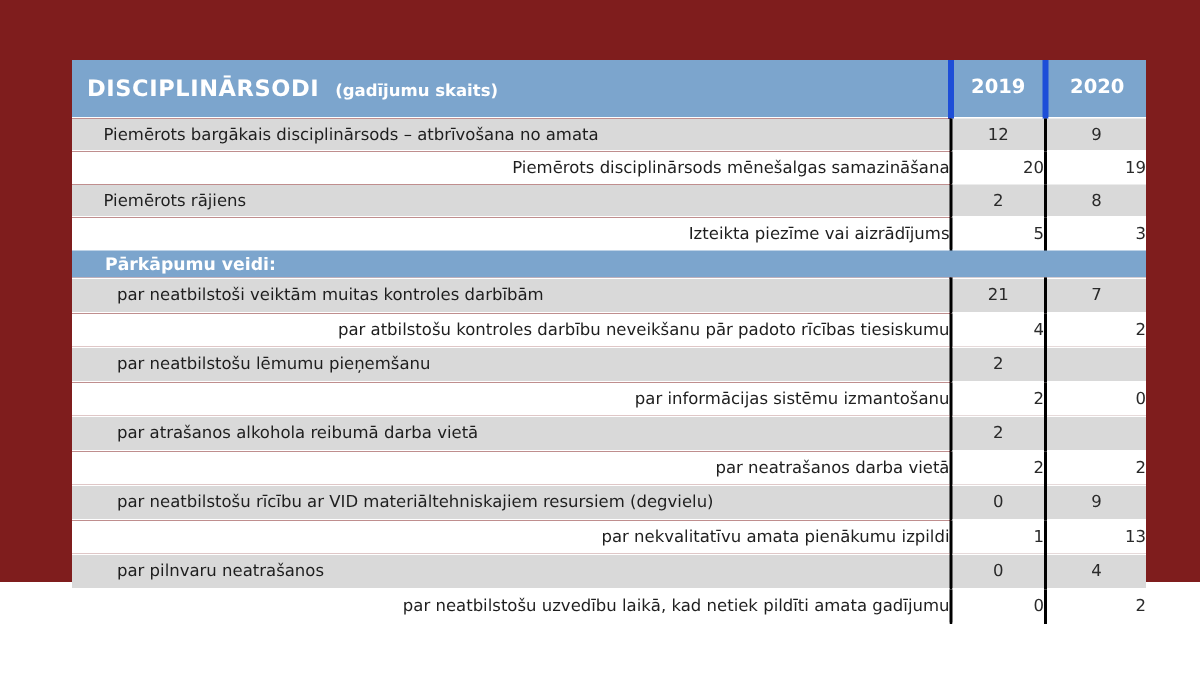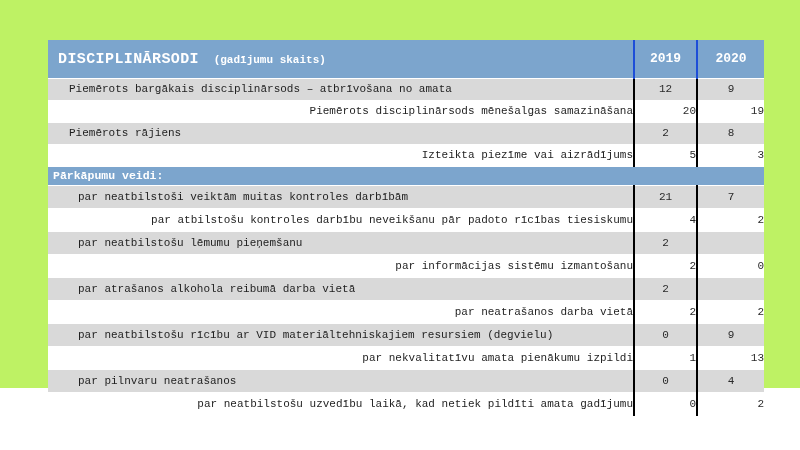--- a/index.html
+++ b/index.html
@@ -5,22 +5,21 @@
   * { margin: 0; padding: 0; box-sizing: border-box; }
   html, body {
     width: 800px; height: 450px;
     background: #ffffff;
     font-family: "DejaVu Sans", "Liberation Sans", sans-serif;
     overflow: hidden;
   }
   .slide {
     position: relative;
     width: 800px; height: 388px;
-    background: #bef264;
-    font-family: Liberation Mono, monospace;
+    background: #7f1d1d;
   }
   table.tbl {
     position: absolute;
     left: 48px; top: 40px;
     width: 716px;
     border-collapse: collapse;
     table-layout: fixed;
   }
   col.c-label { width: 586px; }
   col.c-y1    { width: 63px; }
@@ -40,21 +39,21 @@
   .title-main   { font-size: 15px; font-weight: bold; letter-spacing: 0.4px; }
   .title-suffix { font-size: 11px; font-weight: bold; margin-left: 5px; }
 
   th.year-cell {
     background: #7CA5CD;
     color: #ffffff;
     font-size: 13px;
     font-weight: bold;
     text-align: center;
     vertical-align: middle;
-    border-left: 2px solid #1d4ed8;
+    border-left: 4px solid #1d4ed8;
     margin-top: 10px;
   }
 
   tbody#tbody-main tr       { height: 22px; }
   tbody#tbody-violations tr { height: 23px; }
 
   tr.gray  td { background: #D9D9D9; }
   tr.white td { background: #ffffff; text-align: right; }
 
   td.label {
@@ -74,21 +73,21 @@
     vertical-align: middle;
     border-left: 2px solid #000000;
   }
 
   tr.band-row { height: 19px; }
   td.band {
     background: #7CA5CD;
     color: #ffffff;
     font-size: 11.5px;
     font-weight: bold;
-    padding-left: 5px;
+    padding-left: 22px;
     vertical-align: middle;
     white-space: nowrap;
   }
 </style>
 </head>
 <body>
 
 <div class="slide">
   <table class="tbl">
     <colgroup>

